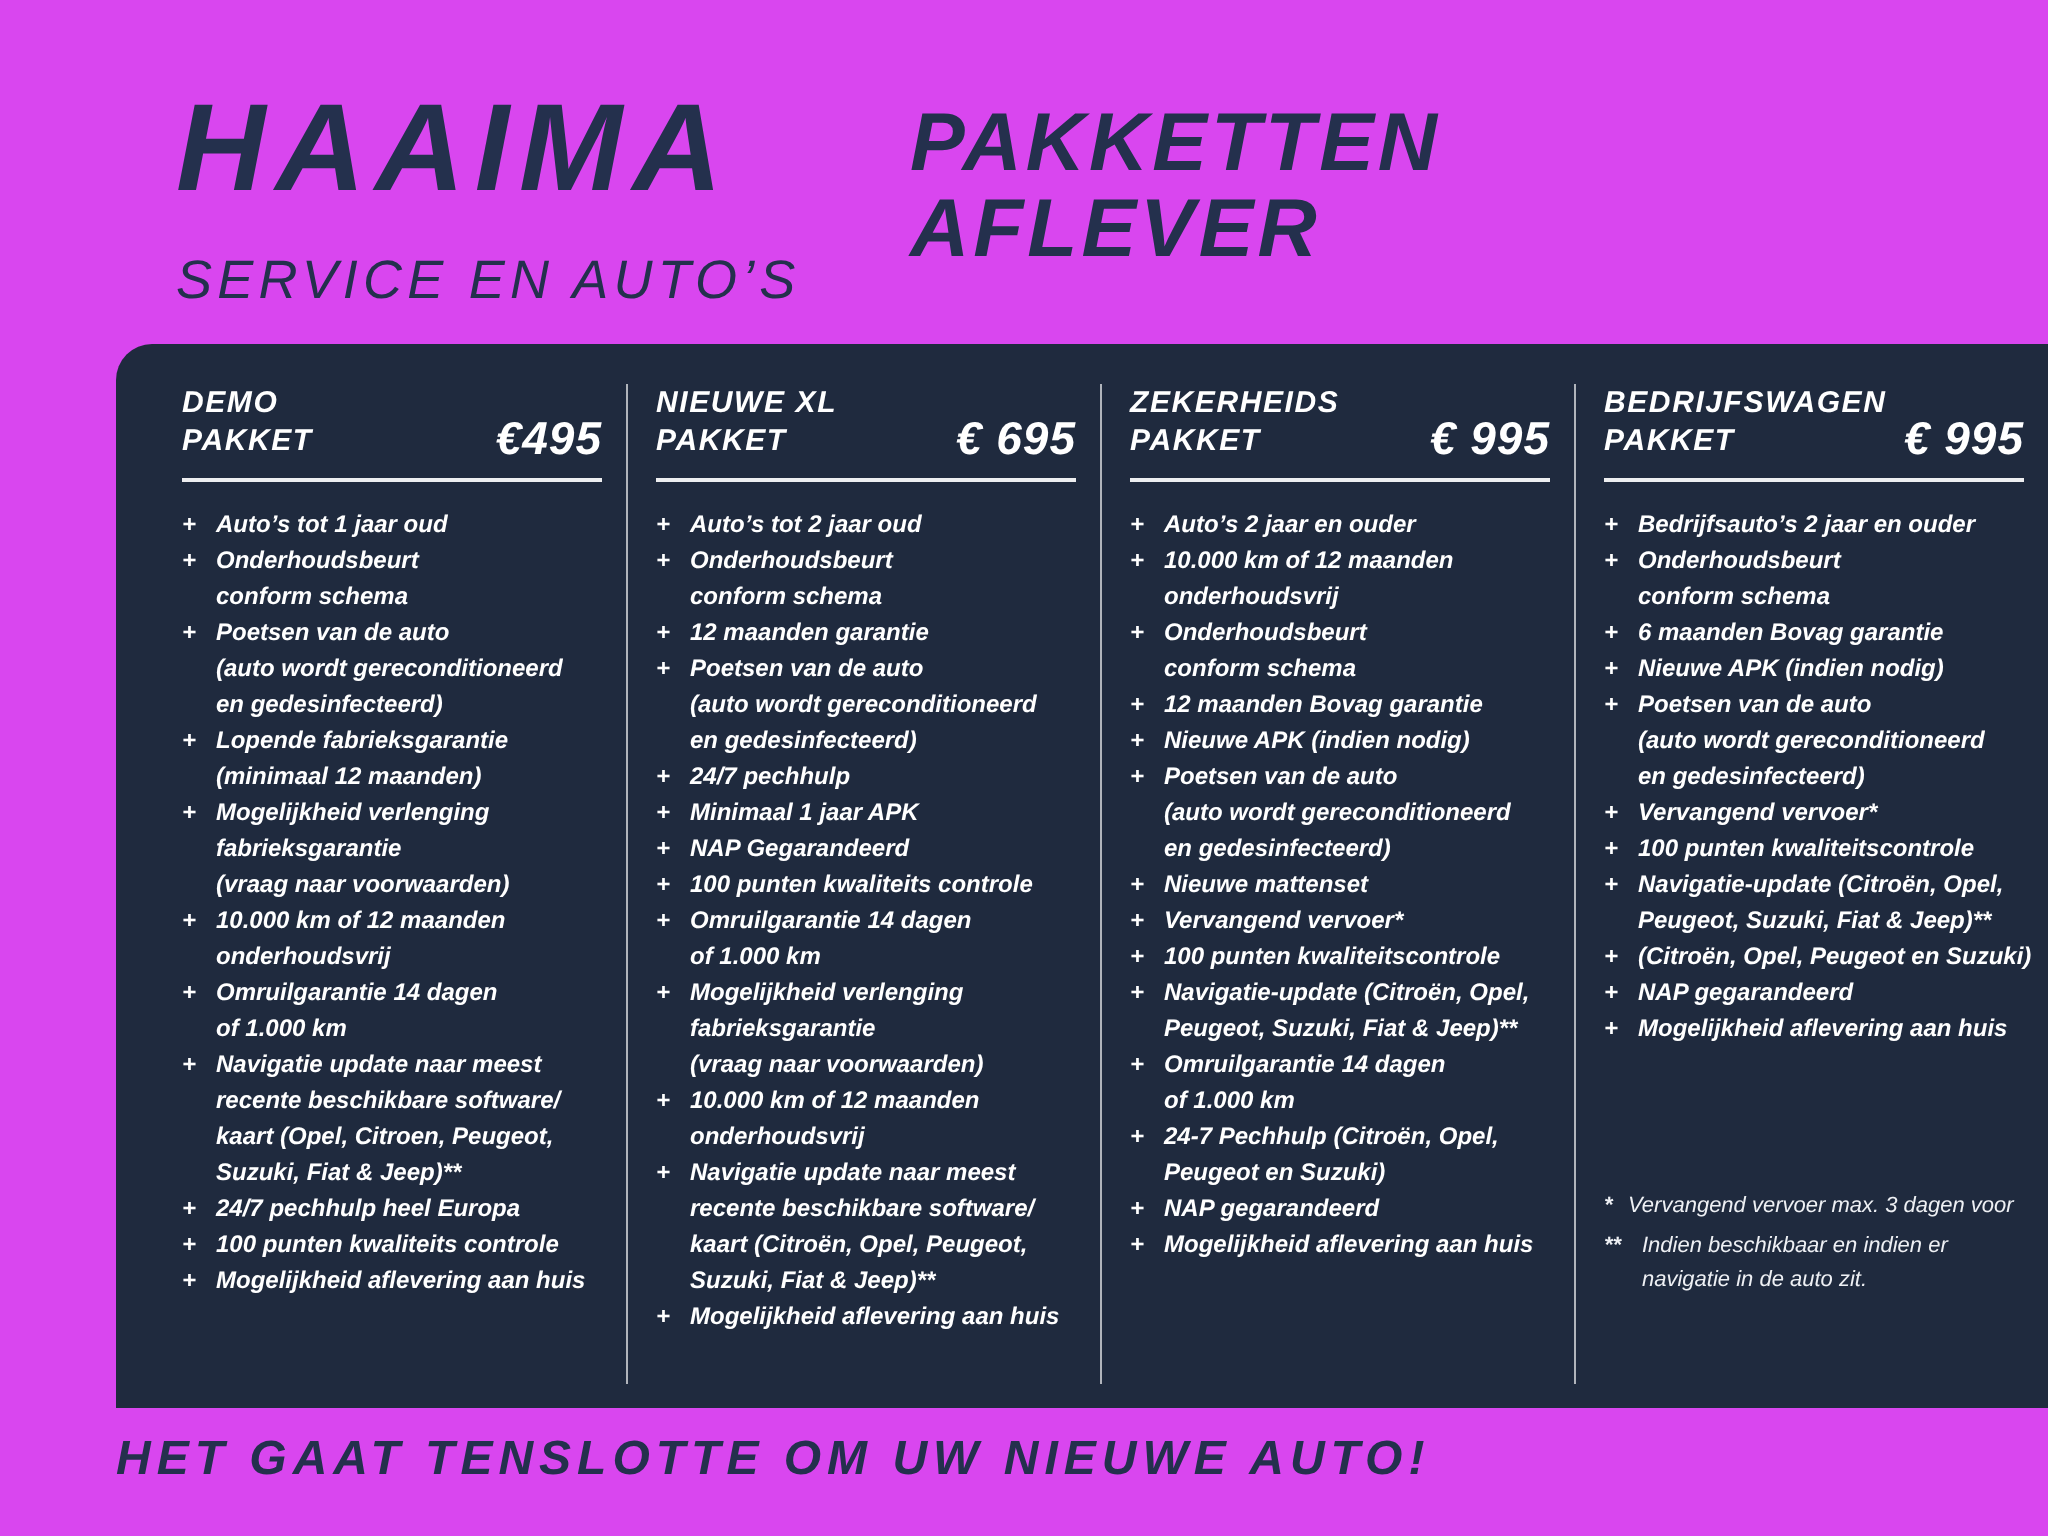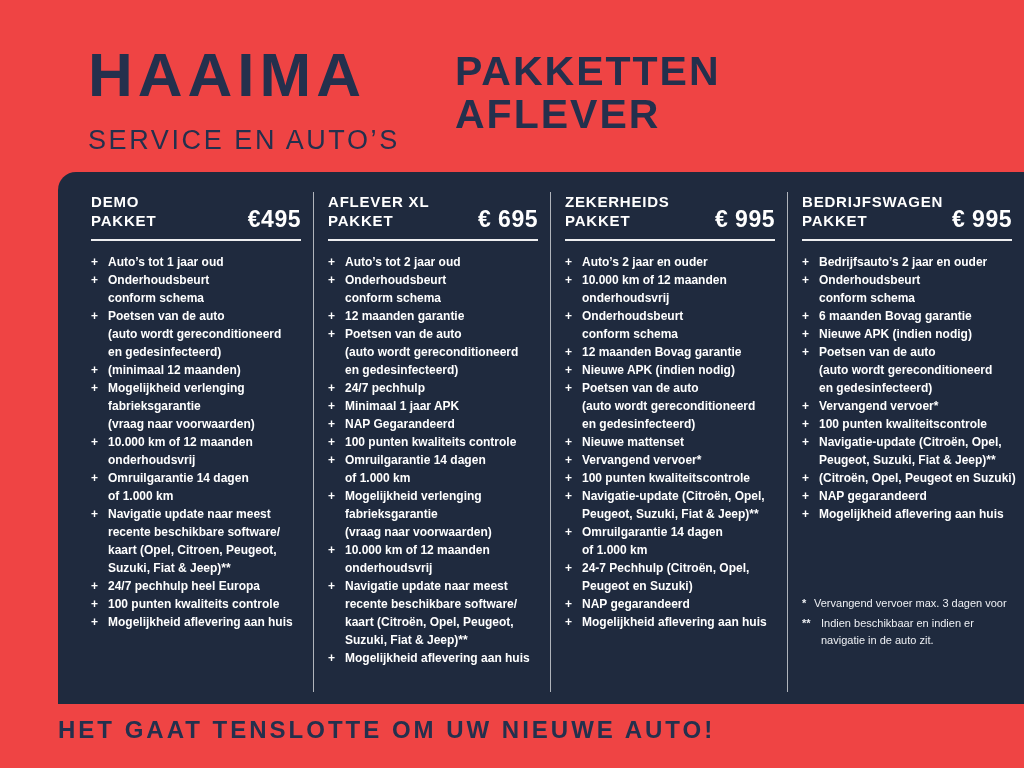--- a/index.html
+++ b/index.html
@@ -8,21 +8,21 @@
     --white:#ffffff;
   }
   *{margin:0;padding:0;box-sizing:border-box;}
   html,body{width:1024px;height:768px;}
   body{
     font-family:"Liberation Sans","DejaVu Sans",sans-serif;
     background:#ffffff;
     position:relative;
     overflow:hidden;
   }
-  .page{position:absolute;inset:0;background:#ef4444;}
+  .page{position:absolute;inset:0;background:#d946ef;font-style:italic;}
 
   
   .brand{position:absolute;left:88px;top:44px;}
   .brand-title{
     font-size:62px;line-height:62px;font-weight:800;
     letter-spacing:5px;color:var(--navy);
   }
   .brand-sub{
     font-size:27px;line-height:28px;font-weight:400;
     letter-spacing:2.6px;color:var(--navy);margin-top:20px;
@@ -107,20 +107,21 @@
               <div class="line">conform schema</div>
             </div>
             <div class="item">
               <span class="marker">+</span>
               <div class="line">Poetsen van de auto</div>
               <div class="line">(auto wordt gereconditioneerd</div>
               <div class="line">en gedesinfecteerd)</div>
             </div>
             <div class="item">
               <span class="marker">+</span>
+              <div class="line">Lopende fabrieksgarantie</div>
               <div class="line">(minimaal 12 maanden)</div>
             </div>
             <div class="item">
               <span class="marker">+</span>
               <div class="line">Mogelijkheid verlenging</div>
               <div class="line">fabrieksgarantie</div>
               <div class="line">(vraag naar voorwaarden)</div>
             </div>
             <div class="item">
               <span class="marker">+</span>
@@ -149,21 +150,21 @@
             </div>
             <div class="item">
               <span class="marker">+</span>
               <div class="line">Mogelijkheid aflevering aan huis</div>
             </div>
           </div>
   </div>
         <div class="pkg-col">
     <div class="pkg-header">
       <div class="pkg-name">
-        <div>AFLEVER XL</div>
+        <div>NIEUWE XL</div>
         <div>PAKKET</div>
       </div>
       <div class="pkg-price">€ 695</div>
     </div>
     <div class="pkg-rule"></div>
     <div class="pkg-list">
             <div class="item">
               <span class="marker">+</span>
               <div class="line">Auto’s tot 2 jaar oud</div>
             </div>

